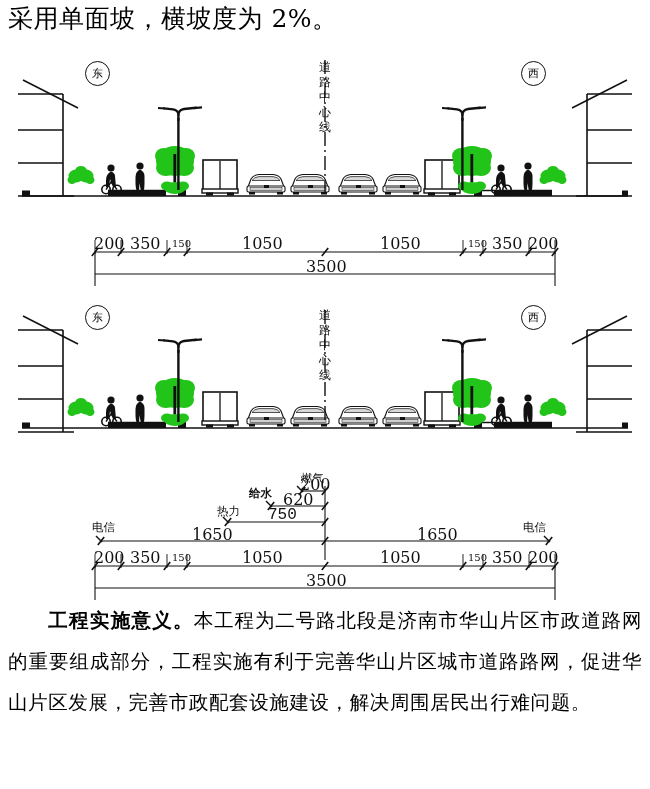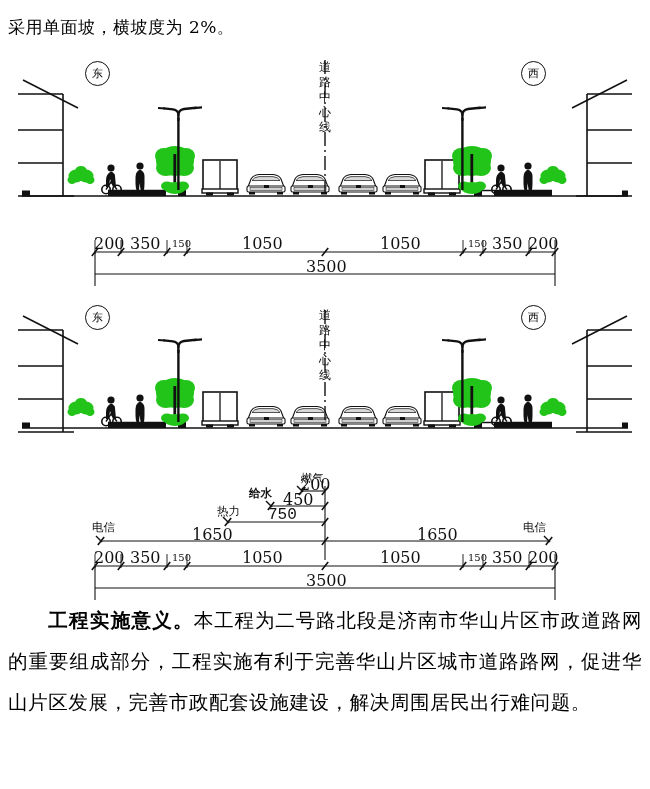--- a/index.html
+++ b/index.html
@@ -5,23 +5,23 @@
   html,body{margin:0;padding:0;}
   body{
     width:650px;height:789px;background:#ffffff;
     font-family:"DejaVu Sans","Liberation Sans",sans-serif;
     color:#000;position:relative;overflow:hidden;
   }
   .page{position:relative;width:650px;height:789px;}
 
   
   .toptext{
-    position:absolute;left:8px;top:12px;width:630px;
+    position:absolute;left:8px;top:4px;width:630px;
     font-family:"DejaVu Serif","Liberation Serif",serif;
-    font-size:17px;line-height:30px;letter-spacing:.5px;
+    font-size:25px;line-height:30px;letter-spacing:.5px;
   }
   .bodytext{
     position:absolute;left:8px;top:600px;width:634px;
     font-family:Liberation Serif, serif;
     font-size:19.5px;line-height:41px;letter-spacing:.6px;
     text-align:justify;
   }
   .bodytext .indent{display:inline-block;width:40px;}
   .bodytext b{font-weight:bold;letter-spacing:1px;}
 
@@ -333,21 +333,21 @@
     <span>线</span>
   </div>
 
   <div class="util" style="left:285px;top:472px;margin-left:16px;">燃气</div>
   <div class="util" style="left:249px;top:487px;font-weight:bold;">给水</div>
   <div class="util" style="left:217px;top:505px;">热力</div>
   <div class="util" style="left:92px;top:521px;">电信</div>
   <div class="util" style="left:523px;top:521px;">电信</div>
 
   <div class="dim" style="left:300px;top:479px;width:28px;">200</div>
-  <div class="dim" style="left:283px;top:494px;width:28px;">450</div>
+  <div class="dim" style="left:283px;top:494px;width:28px;">620</div>
   <div class="dim" style="left:268px;top:510px;width:28px;font-family:Liberation Mono, monospace;">750</div>
   <div class="dim" style="left:192px;top:529px;width:32px;">1650</div>
   <div class="dim" style="left:417px;top:529px;width:32px;">1650</div>
 
   <div class="dim" style="left:94px;top:552px;width:28px;">200</div>
   <div class="dim" style="left:130px;top:552px;width:28px;">350</div>
   <div class="dim small" style="left:163px;top:552px;width:28px;">150</div>
   <div class="dim" style="left:242px;top:552px;width:28px;">1050</div>
   <div class="dim" style="left:380px;top:552px;width:28px;">1050</div>
   <div class="dim small" style="left:459px;top:552px;width:28px;">150</div>

